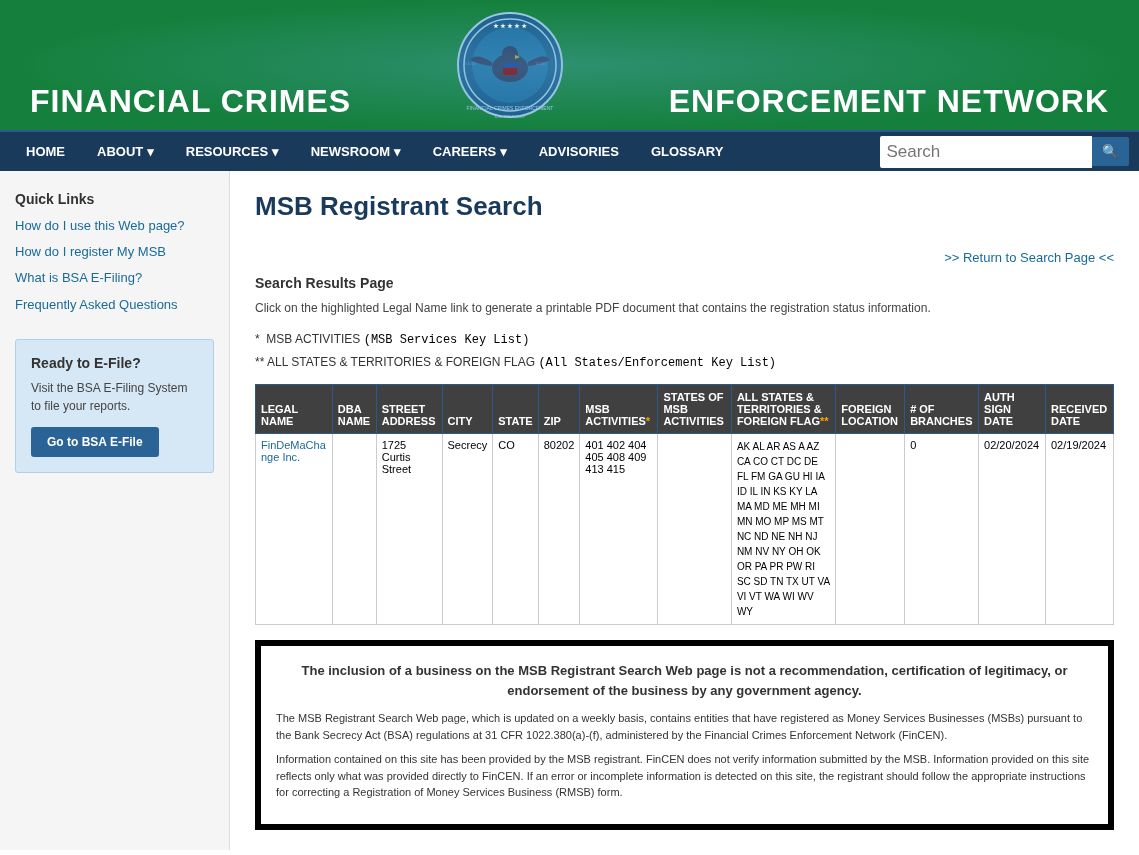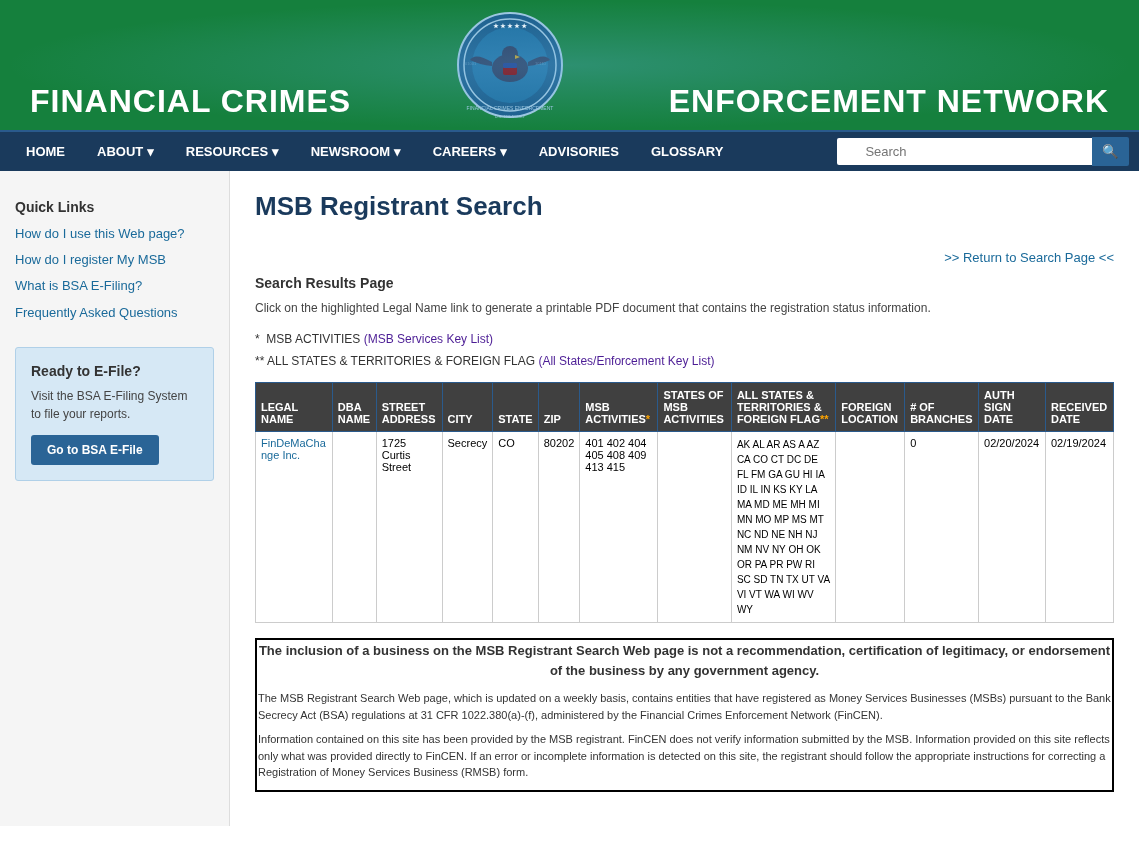--- a/index.html
+++ b/index.html
@@ -65,46 +65,46 @@
       gap: 4px;
       white-space: nowrap;
     }
     .nav-search {
       display: flex;
       align-items: center;
       margin-left: auto;
       gap: 0;
     }
     .nav-search input {
-      padding: 6px 28px;
+      padding: 6px 6px;
       border: none;
       border-radius: 2px 0 0 2px;
-      font-size: 13px;
-      width: 255px;
+      font-size: 17px;
+      width: 212px;
     }
     .nav-search button {
       background: #2a6496;
       border: none;
       color: #fff;
       padding: 7px 10px;
       cursor: pointer;
       border-radius: 0 2px 2px 0;
     }
 
     
     .main-layout {
       display: flex;
       min-height: calc(100vh - 200px);
     }
 
     
     .sidebar {
       width: 230px;
       min-width: 230px;
-      padding: 28px 15px;
+      padding: 20px 15px;
       background: #f5f5f5;
       border-right: 1px solid #ddd;
     }
     .sidebar-quick-links h3 {
       font-size: 14px;
       font-weight: bold;
       color: #333;
       margin-bottom: 10px;
     }
     .sidebar-quick-links a {
@@ -178,21 +178,21 @@
       color: #444;
       margin-bottom: 12px;
       line-height: 1.5;
     }
     .key-notes {
       font-size: 12px;
       color: #333;
       margin-bottom: 10px;
       line-height: 1.8;
     }
-    .key-notes a { color: #4c1d95; text-decoration: none; }
+    .key-notes a { color: #000000; text-decoration: none; font-family: Liberation Mono, monospace; }
 
     
     .results-table {
       width: 100%;
       border-collapse: collapse;
       font-size: 11px;
       margin-bottom: 15px;
     }
     .results-table th {
       background: #404040;
@@ -209,22 +209,22 @@
       vertical-align: top;
       font-size: 11px;
     }
     .results-table tr:nth-child(even) { background: #f0f4f8; }
     .results-table tr:nth-child(odd) { background: #fff; }
     .results-table a { color: #1a6a9a; text-decoration: none; }
     .th-asterisk { color: #ffa500; font-weight: bold; }
 
     
     .disclaimer-box {
-      border: 2px solid #000000;
-      padding: 1px;
+      border: 6px solid #000000;
+      padding: 15px;
       margin-top: 10px;
       font-size: 11px;
       color: #333;
       line-height: 1.5;
     }
     .disclaimer-box .disclaimer-title {
       font-size: 13px;
       font-weight: bold;
       color: #333;
       text-align: center;

